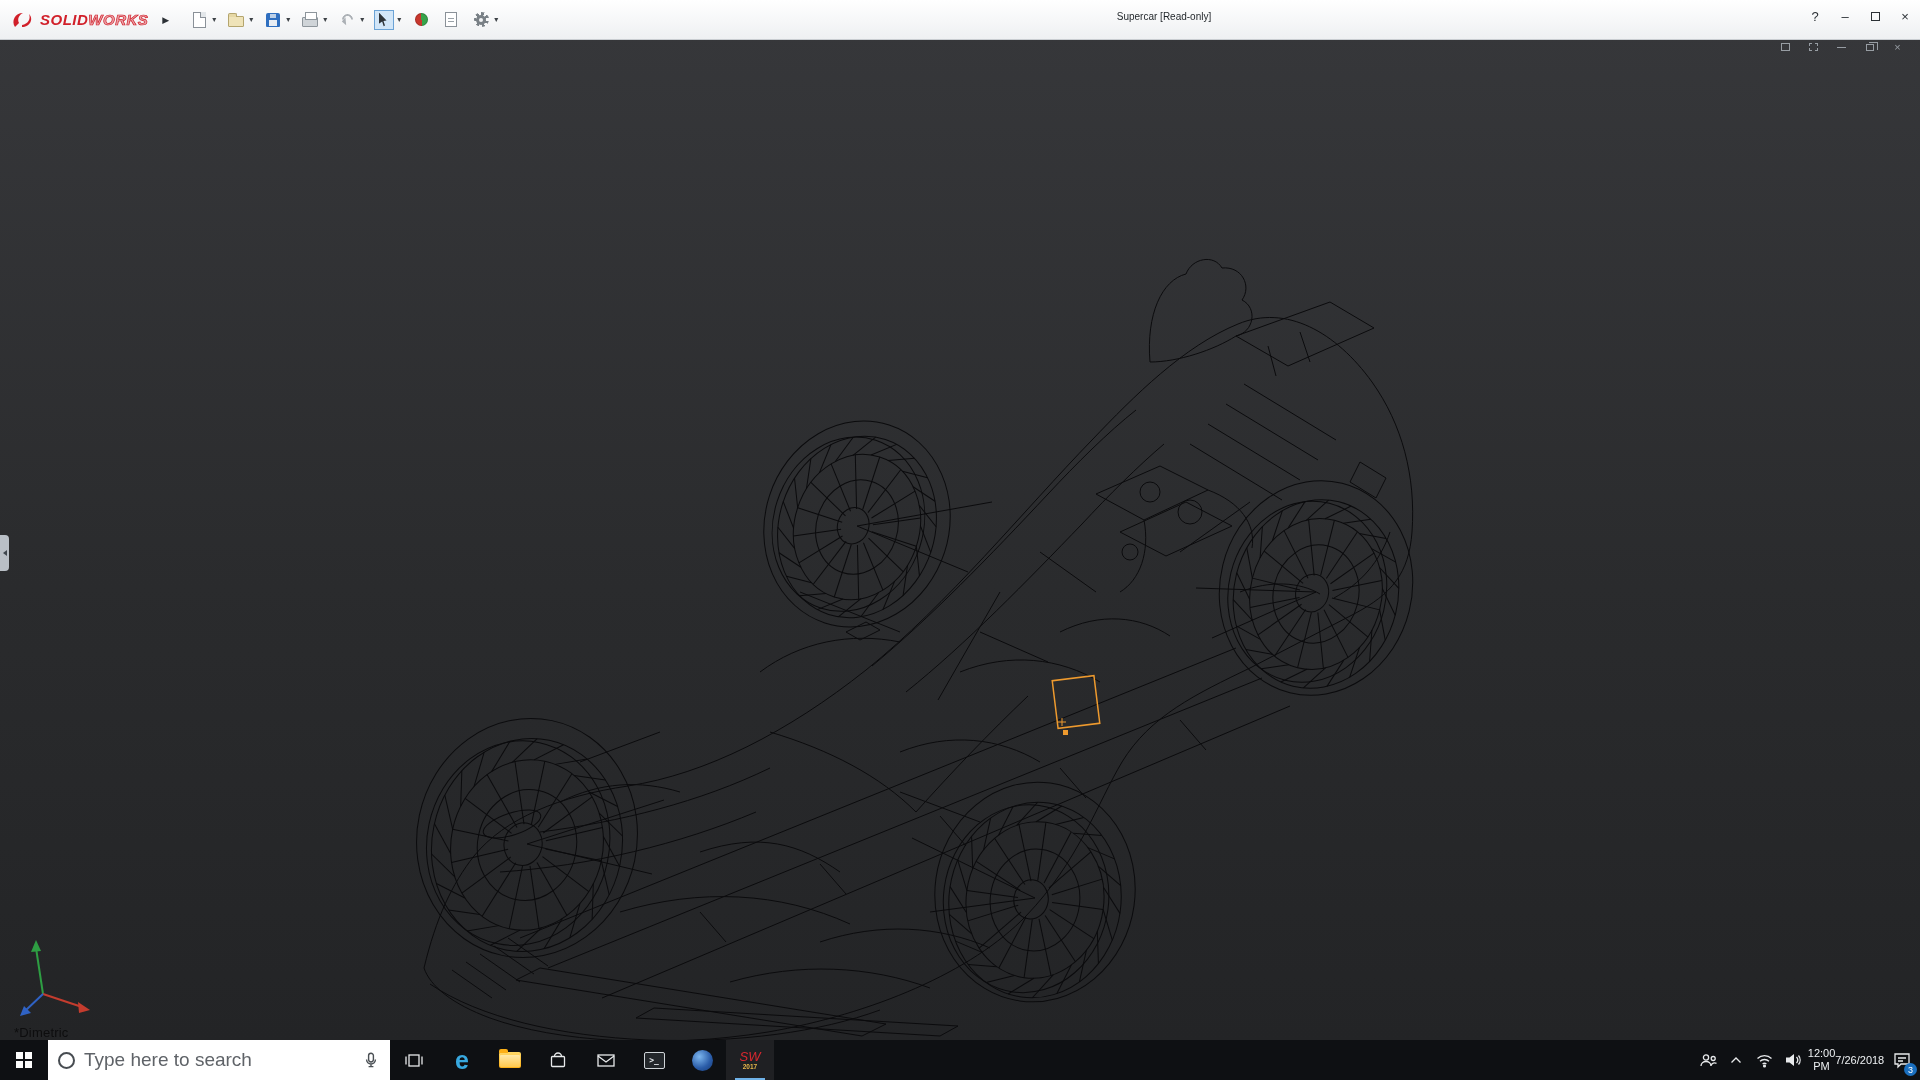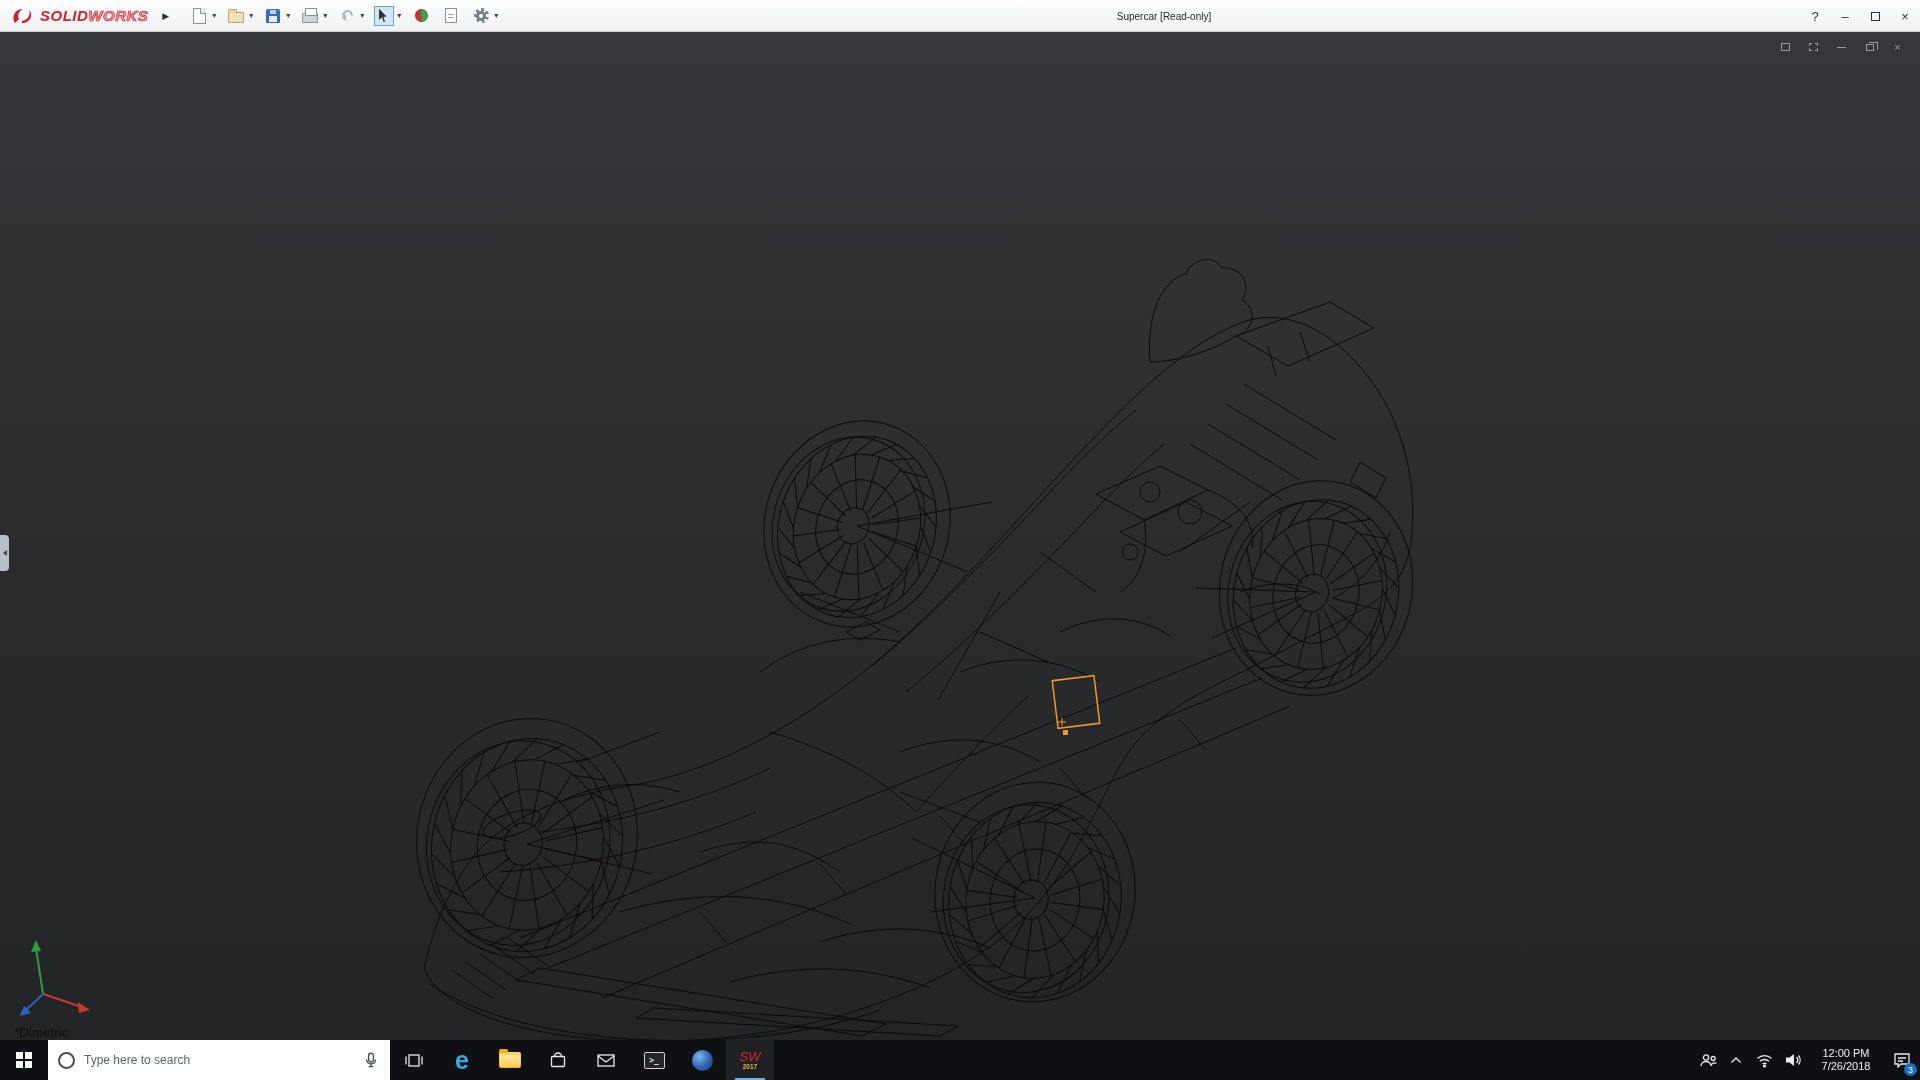--- a/index.html
+++ b/index.html
@@ -1,20 +1,20 @@
 <!DOCTYPE html>
 <html><head>
 <meta charset="utf-8">
 <style>
   *{margin:0;padding:0;box-sizing:border-box}
   html,body{width:1920px;height:1080px;overflow:hidden;font-family:"Liberation Sans",sans-serif}
   .screen{position:relative;width:1920px;height:1080px;background:#2b2c2e}
 
   
-  .titlebar{position:absolute;top:0;left:0;right:0;height:32px;background:linear-gradient(#ffffff,#eef0f2);border-bottom:1px solid #c9cdd1;display:flex;align-items:center;z-index:6}
+  .titlebar{position:absolute;top:0;left:0;right:0;height:40px;background:linear-gradient(#ffffff,#eef0f2);border-bottom:1px solid #c9cdd1;display:flex;align-items:center;z-index:6}
   .logo{display:flex;align-items:center;gap:4px;padding:0 6px 0 10px;height:32px}
   .brand{font-style:italic;font-weight:bold;font-size:15px;letter-spacing:.5px}
   .brand .solid{color:#d1202a}
   .brand .works{color:#eba3a9;-webkit-text-stroke:.7px #d1202a}
   .flyout{font-size:9px;color:#2b3035;padding:0 8px;cursor:default}
   .qat{display:flex;align-items:center;gap:6px;margin-left:10px}
   .tb{height:26px;border:none;background:transparent;display:flex;align-items:center;gap:3px;padding:0 2px}
   .icbox{display:flex;align-items:center;justify-content:center;width:20px;height:20px}
   .icbox.active{background:#d2e6f8;border:1px solid #6ba3d6}
   .caret{font-size:8px;color:#3c4146}
@@ -56,26 +56,26 @@
   .edge-tab{position:absolute;left:0;top:503px;width:9px;height:36px;background:#b9bfc6;border-radius:0 4px 4px 0;display:flex;align-items:center;justify-content:center;border:none}
   .edge-tab i{display:block;width:0;height:0;border-top:3px solid transparent;border-bottom:3px solid transparent;border-right:4px solid #3f464d}
 
   
   .taskbar{position:absolute;left:0;right:0;bottom:0;height:40px;background:#0e1013;display:flex;align-items:stretch;z-index:6}
   .tk{border:none;background:transparent;display:flex;align-items:center;justify-content:center;width:48px;position:relative}
   .winlogo{display:grid;grid-template-columns:7px 7px;grid-template-rows:7px 7px;gap:1.5px}
   .winlogo span{background:#fdfdfd}
   .searchbox{width:342px;background:#ffffff;display:flex;align-items:center;gap:9px;padding:0 10px;border:none}
   .cortana{width:17px;height:17px;border:2px solid #474c51;border-radius:50%;flex:none}
-  .searchbox input{flex:1;border:none;outline:none;background:transparent;font-size:12px;color:#222;font-family:"Liberation Sans",sans-serif}
+  .searchbox input{flex:1;border:none;outline:none;background:transparent;font-size:19px;color:#222;font-family:"Liberation Sans",sans-serif}
   .searchbox input::placeholder{color:#5f6368}
   .tray{margin-left:auto;display:flex;align-items:stretch}
   .tk.small{width:28px}
   .tk.vol{width:30px}
-  .clock{width:76px;display:flex;flex-direction:column;align-items:center;justify-content:center;color:#eef1f3;font-size:11px;line-height:13px;border:none;background:transparent}
+  .clock{width:76px;display:flex;flex-direction:row;align-items:center;justify-content:center;color:#eef1f3;font-size:11px;line-height:13px;border:none;background:transparent}
   .badge{position:absolute;right:3px;bottom:4px;min-width:13px;height:13px;border-radius:7px;background:#1a6fbf;color:#fff;font-size:9px;display:flex;align-items:center;justify-content:center;padding:0 2px}
   .edge-e{color:#38a9e0;font-weight:bold;font-size:25px;line-height:1}
   .folder{width:22px;height:16px;background:linear-gradient(#ffd968,#fcb017);border-radius:2px;position:relative}
   .folder::before{content:"";position:absolute;top:-3px;left:0;width:9px;height:4px;background:#fcb017;border-radius:2px 2px 0 0}
   .folder::after{content:"";position:absolute;inset:3px 1px 1px 1px;background:linear-gradient(#ffe9a8,#ffc94f);border-radius:1px}
   .console{width:21px;height:17px;background:#23272b;border:1px solid #cfd4d8;border-radius:2px;color:#e8ecef;font:bold 8px "DejaVu Sans Mono",monospace;display:flex;align-items:center;justify-content:center}
   .bluesphere{width:21px;height:21px;border-radius:50%;background:radial-gradient(circle at 35% 32%,#7cb6ee,#2a5ca8 58%,#173a73)}
   .swicon{display:flex;flex-direction:column;align-items:center;line-height:1}
   .swicon .sw{color:#d7282f;font-weight:400;font-style:italic;font-size:13px}
   .swicon .yr{color:#e8b84b;font-size:6.5px;font-weight:bold;margin-top:1px}

